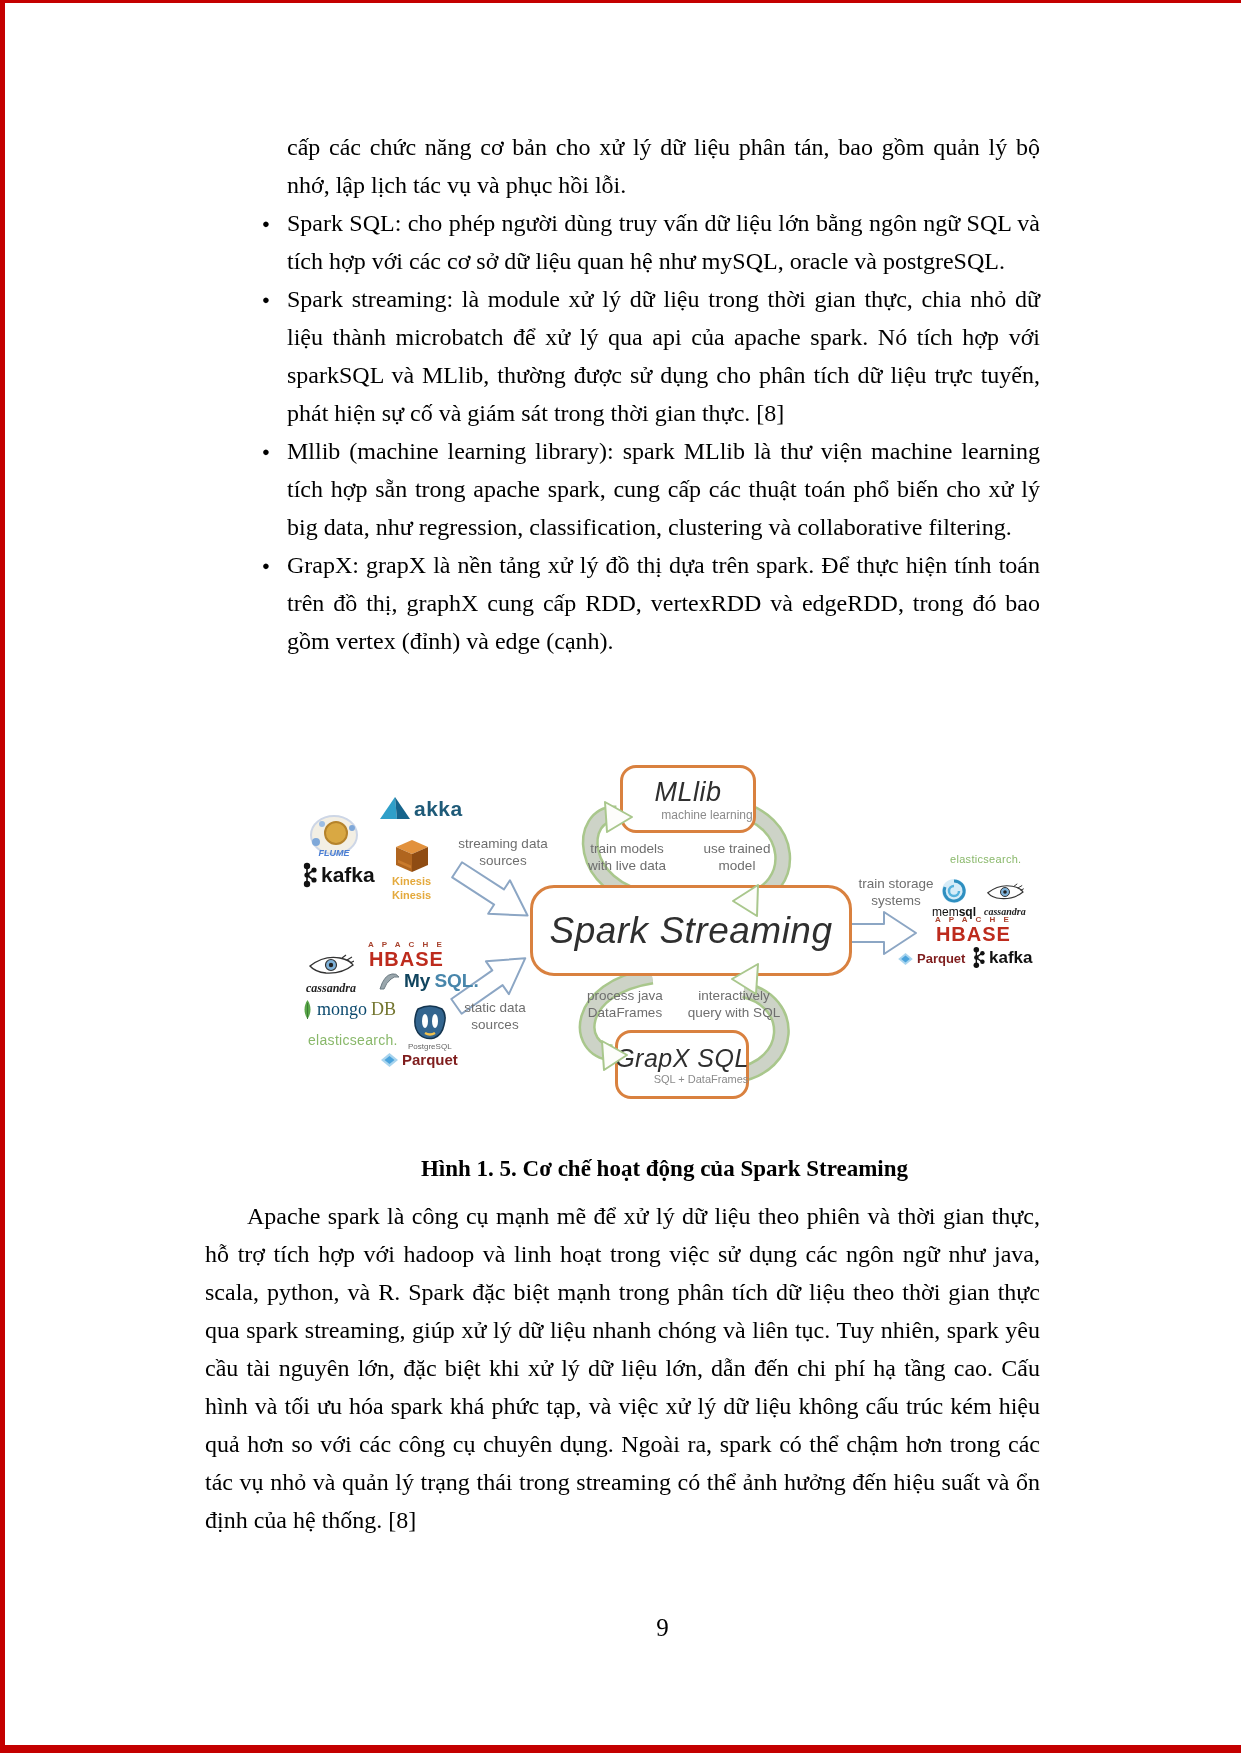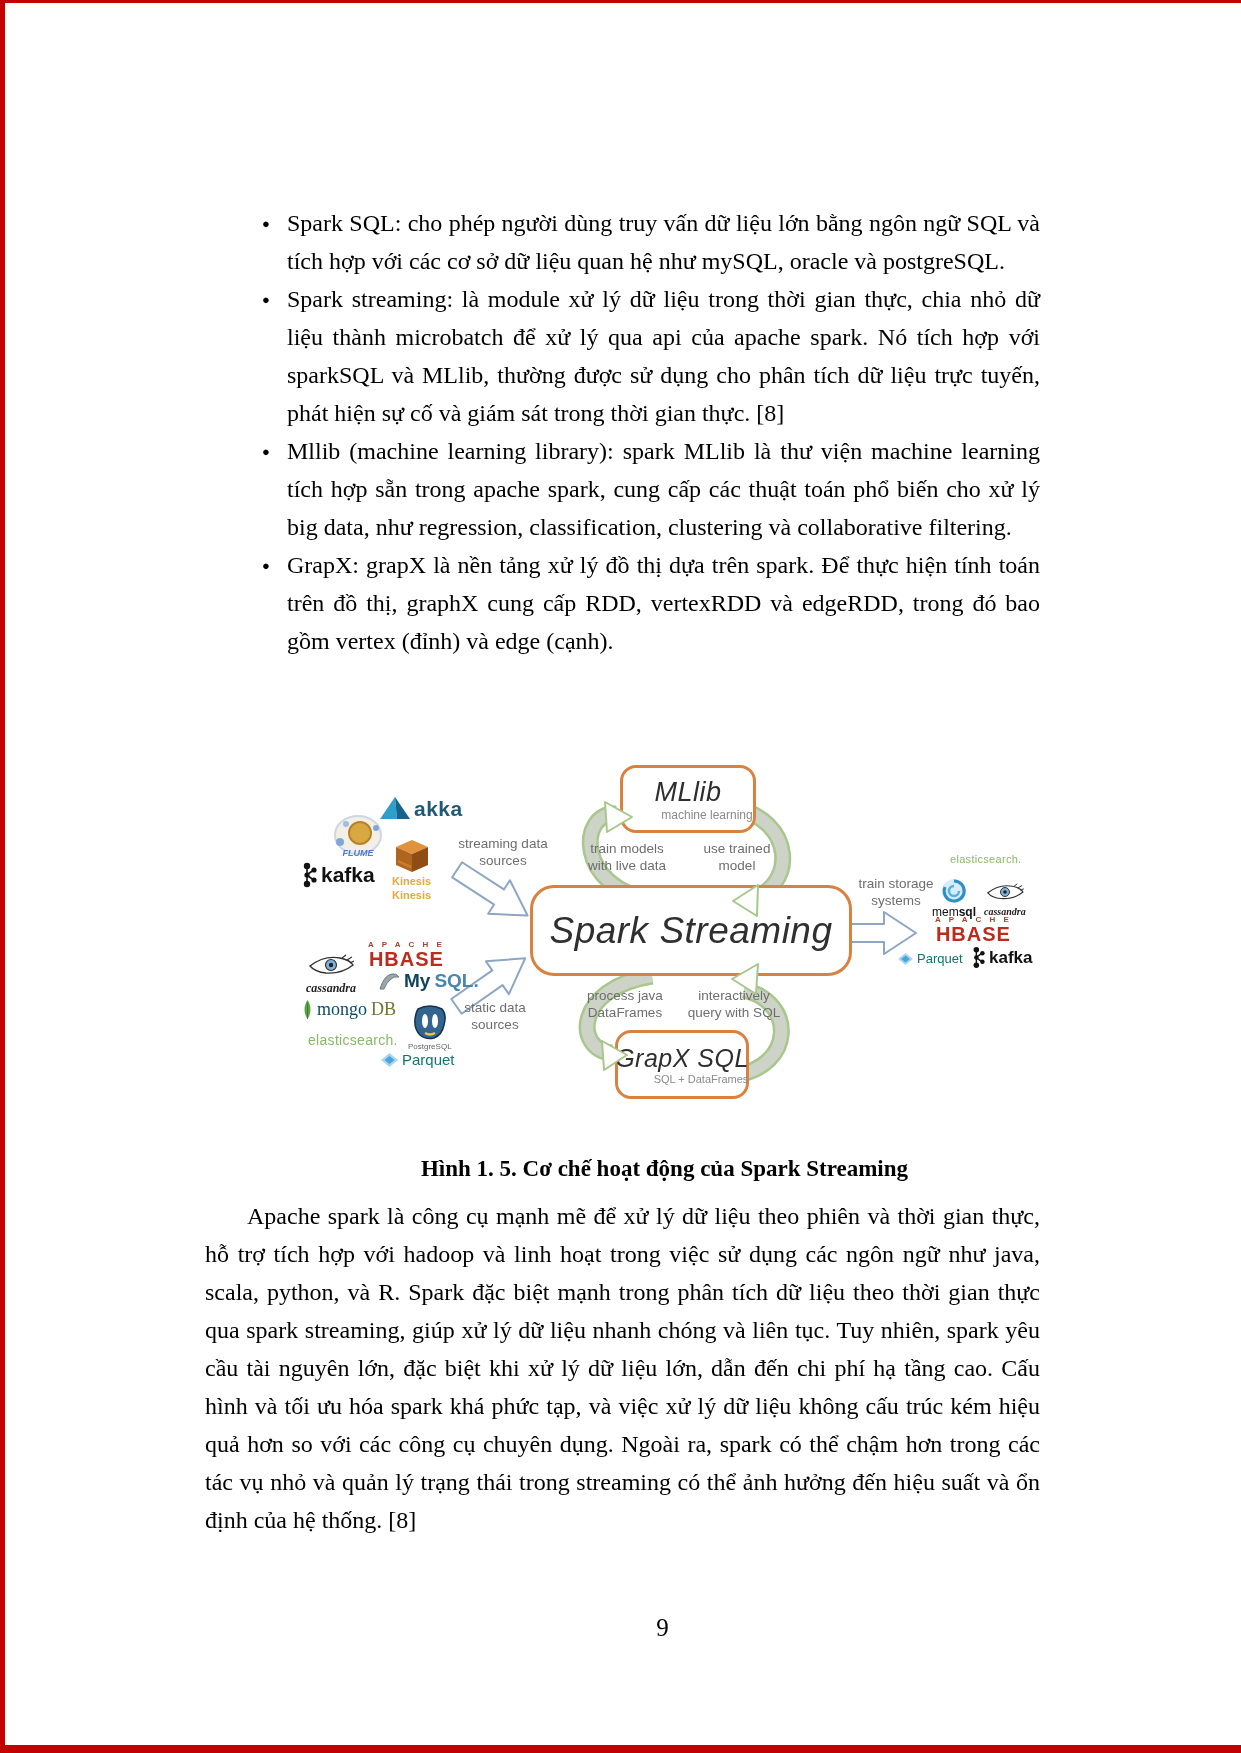--- a/index.html
+++ b/index.html
@@ -46,21 +46,21 @@
   .lbl-static-src{left:160px;top:250px;width:110px;}
   .lbl-storage{left:561px;top:126px;width:110px;}
   .lbl-train{left:297px;top:91px;width:100px;}
   .lbl-use{left:412px;top:91px;width:90px;}
   .lbl-process{left:295px;top:238px;width:100px;}
   .lbl-query{left:404px;top:238px;width:100px;}
 
   .logo{position:absolute;z-index:3;display:flex;align-items:center;gap:4px;white-space:nowrap;}
   .logo-akka{left:100px;top:47px;}
   .logo-akka .t{font-size:21px;font-weight:bold;color:#1e5a78;letter-spacing:.5px;}
-  .logo-flume{left:52px;top:64px;justify-content:flex-end;}
+  .logo-flume{left:28px;top:64px;justify-content:flex-end;}
   .logo-kafka-l{left:22px;top:112px;}
   .kafka-t{font-size:21px;font-weight:bold;color:#111;}
   .logo-kinesis{left:112px;top:88px;flex-direction:column;gap:1px;}
   .kinesis-t{font-size:11px;color:#e4a93c;line-height:1.2;text-align:center;font-weight:bold;}
   .hbase{flex-direction:column;gap:0;align-items:center;}
   .hbase .ap{font-size:8px;letter-spacing:3px;color:#a8422e;font-weight:bold;}
   .hbase .hb{font-size:20px;font-weight:bold;color:#bd2b1d;letter-spacing:1px;line-height:1;}
   .logo-hbase-l{left:88px;top:190px;}
   .cassandra{flex-direction:column;gap:5px;align-items:center;}
   .cassandra .t{font-family:"Liberation Serif",serif;font-style:italic;font-weight:bold;font-size:12px;color:#222;}
@@ -68,21 +68,21 @@
   .logo-mysql{left:98px;top:220px;}
   .mysql-my{font-size:19px;font-weight:bold;color:#10445e;}
   .mysql-sql{font-size:19px;font-weight:bold;color:#4886ab;}
   .logo-mongo{left:22px;top:249px;font-family:"Liberation Serif",serif;}
   .mongo-m{font-size:18px;color:#0c4a6e;text-align:center;}
   .mongo-db{font-size:18px;color:#73752f;}
   .elastic{font-size:14px;color:#89b86a;letter-spacing:.3px;}
   .logo-elastic-l{left:28px;top:282px;}
   .logo-postgres{left:128px;top:255px;flex-direction:column;gap:1px;align-items:center;}
   .pg-t{font-size:8px;color:#666;}
-  .parquet .t{font-size:15px;font-weight:normal;color:#0f766e;}
+  .parquet .t{font-size:15px;font-weight:bold;color:#7f1d1d;}
   .logo-parquet-l{left:101px;top:301px;}
   .logo-elastic-r{left:670px;top:103px;}
   .logo-elastic-r .elastic{font-size:11px;}
   .logo-memsql{left:652px;top:128px;flex-direction:column;gap:1px;align-items:center;}
   .memsql-t{font-size:12px;color:#111;}
   .memsql-t b{font-weight:bold;}
   .logo-cassandra-r{left:704px;top:133px;}
   .logo-cassandra-r .t{font-size:10px;}
   .logo-hbase-r{left:655px;top:165px;}
   .logo-parquet-r{left:618px;top:201px;}
@@ -91,20 +91,21 @@
   .logo-kafka-r .kafka-t{font-size:17px;}
 </style>
 </head>
 <body>
 
 <div class="page">
   <div class="edge edge-top"></div>
   <div class="edge edge-left"></div>
   <div class="edge edge-bottom"></div>
 
+  <p class="cont">cấp các chức năng cơ bản cho xử lý dữ liệu phân tán, bao gồm quản lý bộ nhớ, lập lịch tác vụ và phục hồi lỗi.</p>
 
   <ul class="bullets">
     <li><span>Spark SQL: cho phép người dùng truy vấn dữ liệu lớn bằng ngôn ngữ SQL và tích hợp với các cơ sở dữ liệu quan hệ như mySQL, oracle và postgreSQL.</span></li>
     <li><span>Spark streaming: là module xử lý dữ liệu trong thời gian thực, chia nhỏ dữ liệu thành microbatch để xử lý qua api của apache spark. Nó tích hợp với sparkSQL và MLlib, thường được sử dụng cho phân tích dữ liệu trực tuyến, phát hiện sự cố và giám sát trong thời gian thực. [8]</span></li>
     <li><span>Mllib (machine learning library): spark MLlib là thư viện machine learning tích hợp sẵn trong apache spark, cung cấp các thuật toán phổ biến cho xử lý big data, như regression, classification, clustering và collaborative filtering.</span></li>
     <li><span>GrapX: grapX là nền tảng xử lý đồ thị dựa trên spark. Để thực hiện tính toán trên đồ thị, graphX cung cấp RDD, vertexRDD và edgeRDD, trong đó bao gồm vertex (đỉnh) và edge (cạnh).</span></li>
   </ul>
 
   <div class="figure">
 

